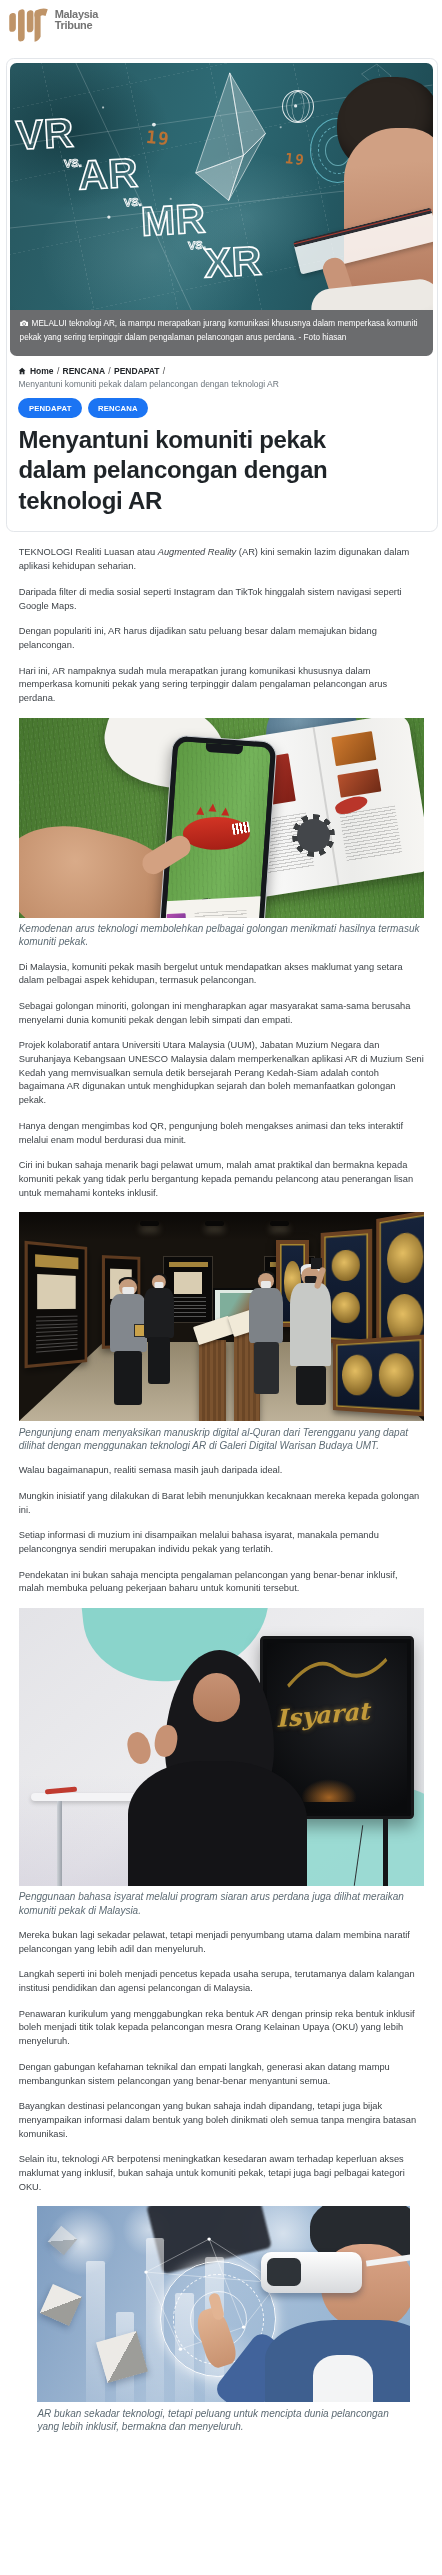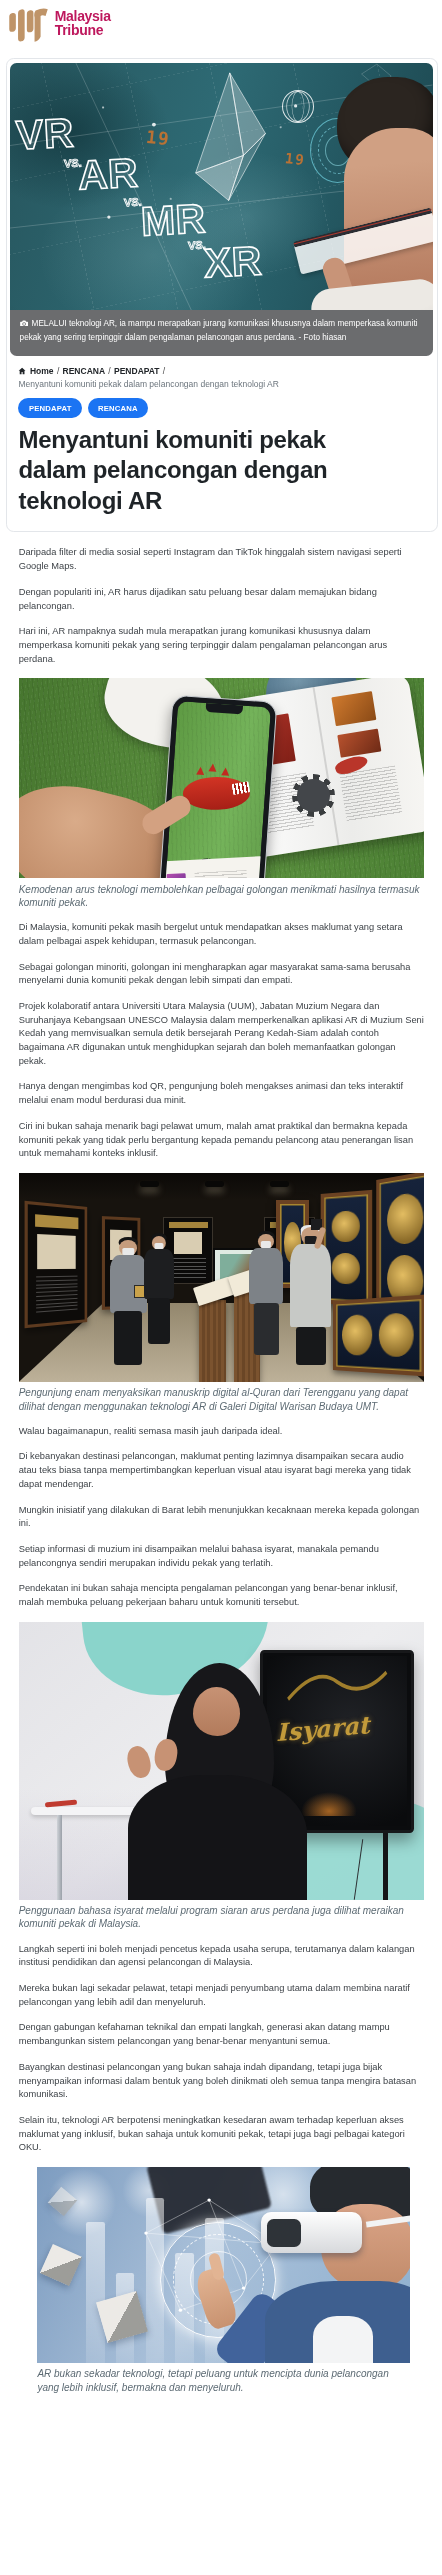--- a/index.html
+++ b/index.html
@@ -3,21 +3,21 @@
 <meta charset="utf-8">
 <style>
   * { margin:0; padding:0; box-sizing:border-box; }
   html,body { background:#fff; }
   body { width:443px; font-family:"Liberation Sans", sans-serif; color:#3e4348; }
   .abs { position:absolute; }
 
   
   .site-header { padding:5.5px 0 6.6px 8.2px; }
   .logo { display:flex; align-items:flex-start; gap:5.5px; text-decoration:none; }
-  .logo-text { font-weight:bold; font-size:14px; line-height:1.02; color:#be185d; letter-spacing:-0.3px; padding-top:3.3px; }
+  .logo-text { font-weight:bold; font-size:11px; line-height:1.02; color:#737373; letter-spacing:-0.3px; padding-top:3.3px; }
 
   
   .card { margin:0 5.5px; border:0.5px solid #e3e6ea; border-radius:7.7px; padding:3.8px 3.8px 14.3px; }
   .hero { position:relative; height:247px; border-radius:6.6px 6.6px 0 0; overflow:hidden;
     background:
       radial-gradient(143px 110px at 14% 28%, rgba(8,38,44,.55), transparent 70%),
       radial-gradient(165px 121px at 34% 78%, rgba(210,240,240,.14), transparent 70%),
       radial-gradient(121px 93px at 56% 62%, rgba(180,230,235,.17), transparent 70%),
       linear-gradient(105deg,#27565e,#2e6a74 45%,#255a64 70%,#1c454d);
   }
@@ -286,20 +286,21 @@
     <div class="badges">
       <a href="#" class="badge">PENDAPAT</a>
       <a href="#" class="badge">RENCANA</a>
     </div>
     <h1 class="page-title">Menyantuni komuniti pekak dalam pelancongan dengan teknologi AR</h1>
   </div>
 </section>
 
 <article class="article">
 
+  <p class="bp"><span>TEKNOLOGI Realiti Luasan atau </span><em>Augmented Reality</em><span> (AR) kini semakin lazim digunakan dalam aplikasi kehidupan seharian.</span></p>
   <p class="bp">Daripada filter di media sosial seperti Instagram dan TikTok hinggalah sistem navigasi seperti Google Maps.</p>
   <p class="bp">Dengan populariti ini, AR harus dijadikan satu peluang besar dalam memajukan bidang pelancongan.</p>
   <p class="bp">Hari ini, AR nampaknya sudah mula merapatkan jurang komunikasi khususnya dalam memperkasa komuniti pekak yang sering terpinggir dalam pengalaman pelancongan arus perdana.</p>
 
   <figure>
     <div class="scene f1">
       <div class="abs f1-ball"></div>
       <div class="abs f1-mag">
         <div class="abs fold"></div>
         <div class="thumb" style="left:8%;top:14%;width:26%;height:30%;background:linear-gradient(135deg,#c03a2e,#7e1f16);"></div>
@@ -424,21 +425,20 @@
         <div class="p-torso" style="background:#c7c9c6;height:60%;border-radius:26% 26% 4% 4%;"></div>
         <div class="p-legs" style="top:72%;height:28%;"></div>
         <div class="abs" style="left:50%;top:-6%;width:26%;height:8%;background:#1c1c1e;"></div>
         <div class="abs" style="left:64%;top:0%;width:14%;height:16%;background:#c59c7d;border-radius:4.4px;transform:rotate(18deg);"></div>
       </div>
     </div>
     <figcaption>Pengunjung enam menyaksikan manuskrip digital al-Quran dari Terengganu yang dapat dilihat dengan menggunakan teknologi AR di Galeri Digital Warisan Budaya UMT.</figcaption>
   </figure>
 
   <p class="bp">Walau bagaimanapun, realiti semasa masih jauh daripada ideal.</p>
-  <p class="bp">Di kebanyakan destinasi pelancongan, maklumat penting lazimnya disampaikan secara audio atau teks biasa tanpa mempertimbangkan keperluan visual atau isyarat bagi mereka yang tidak dapat mendengar.</p>
   <p class="bp">Mungkin inisiatif yang dilakukan di Barat lebih menunjukkan kecaknaan mereka kepada golongan ini.</p>
   <p class="bp">Setiap informasi di muzium ini disampaikan melalui bahasa isyarat, manakala pemandu pelancongnya sendiri merupakan individu pekak yang terlatih.</p>
   <p class="bp">Pendekatan ini bukan sahaja mencipta pengalaman pelancongan yang benar-benar inklusif, malah membuka peluang pekerjaan baharu untuk komuniti tersebut.</p>
 
   <figure>
     <div class="scene f3">
       <div class="abs f3-blob1"></div>
       <div class="abs f3-blob2"></div>
       <div class="abs f3-shade"></div>
       <div class="abs f3-table"></div>
@@ -458,22 +458,23 @@
       <div class="f3-cable" style="right:16%;top:78%;height:22%;transform:rotate(8deg);"></div>
       <div class="abs f3-hijab"></div>
       <div class="abs f3-face"></div>
       <div class="abs f3-body"></div>
       <div class="f3-hand" style="left:27%;top:44.5%;transform:rotate(-14deg);"></div>
       <div class="f3-hand" style="left:33.5%;top:42%;transform:rotate(10deg);"></div>
     </div>
     <figcaption>Penggunaan bahasa isyarat melalui program siaran arus perdana juga dilihat meraikan komuniti pekak di Malaysia.</figcaption>
   </figure>
 
+  <p class="bp">Mereka bukan lagi sekadar pelawat, tetapi menjadi penyumbang utama dalam membina naratif pelancongan yang lebih adil dan menyeluruh.</p>
   <p class="bp">Langkah seperti ini boleh menjadi pencetus kepada usaha serupa, terutamanya dalam kalangan institusi pendidikan dan agensi pelancongan di Malaysia.</p>
-  <p class="bp">Mereka bukan lagi sekadar pelawat, tetapi menjadi penyumbang utama dalam membina naratif pelancongan yang lebih adil dan menyeluruh.</p>
+  <p class="bp">Penawaran kurikulum yang menggabungkan reka bentuk AR dengan prinsip reka bentuk inklusif boleh menjadi titik tolak kepada pelancongan mesra Orang Kelainan Upaya (OKU) yang lebih menyeluruh.</p>
   <p class="bp">Dengan gabungan kefahaman teknikal dan empati langkah, generasi akan datang mampu membangunkan sistem pelancongan yang benar-benar menyantuni semua.</p>
   <p class="bp">Bayangkan destinasi pelancongan yang bukan sahaja indah dipandang, tetapi juga bijak menyampaikan informasi dalam bentuk yang boleh dinikmati oleh semua tanpa mengira batasan komunikasi.</p>
   <p class="bp">Selain itu, teknologi AR berpotensi meningkatkan kesedaran awam terhadap keperluan akses maklumat yang inklusif, bukan sahaja untuk komuniti pekak, tetapi juga bagi pelbagai kategori OKU.</p>
 
   <figure class="fig-indent">
     <div class="scene f4">
       <div class="abs f4-laptop"></div>
       <div class="f4-bar" style="left:13%;height:72%;"></div>
       <div class="f4-bar" style="left:21%;height:46%;"></div>
       <div class="f4-bar" style="left:29%;height:84%;"></div>

